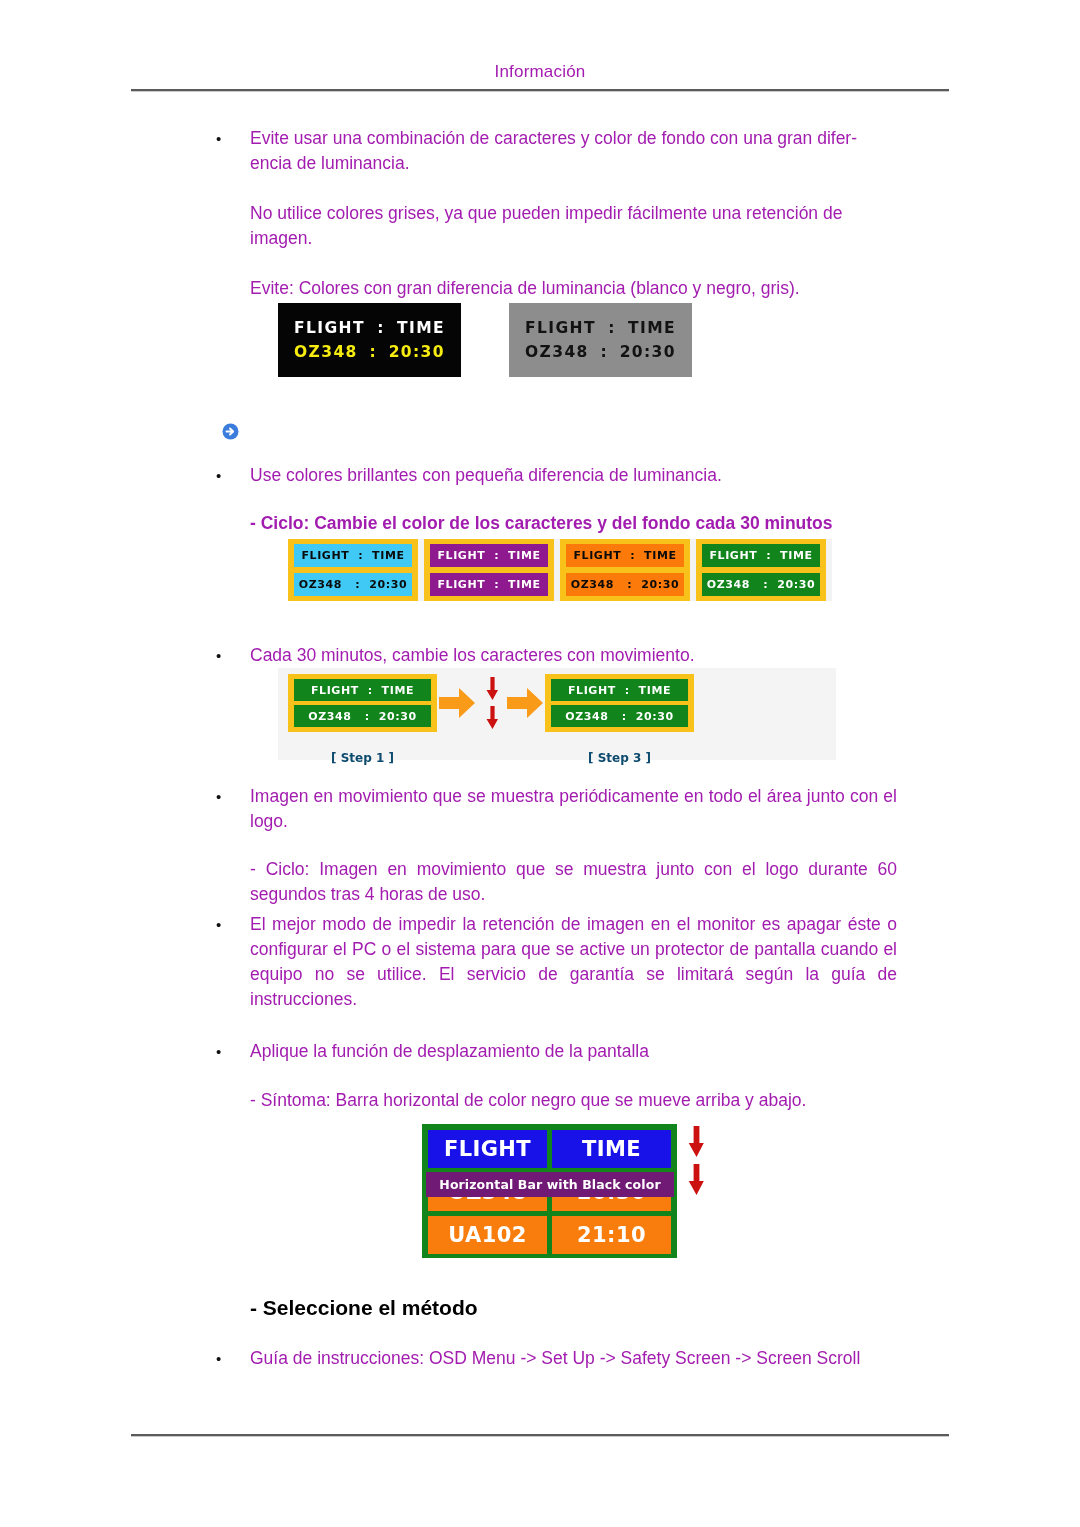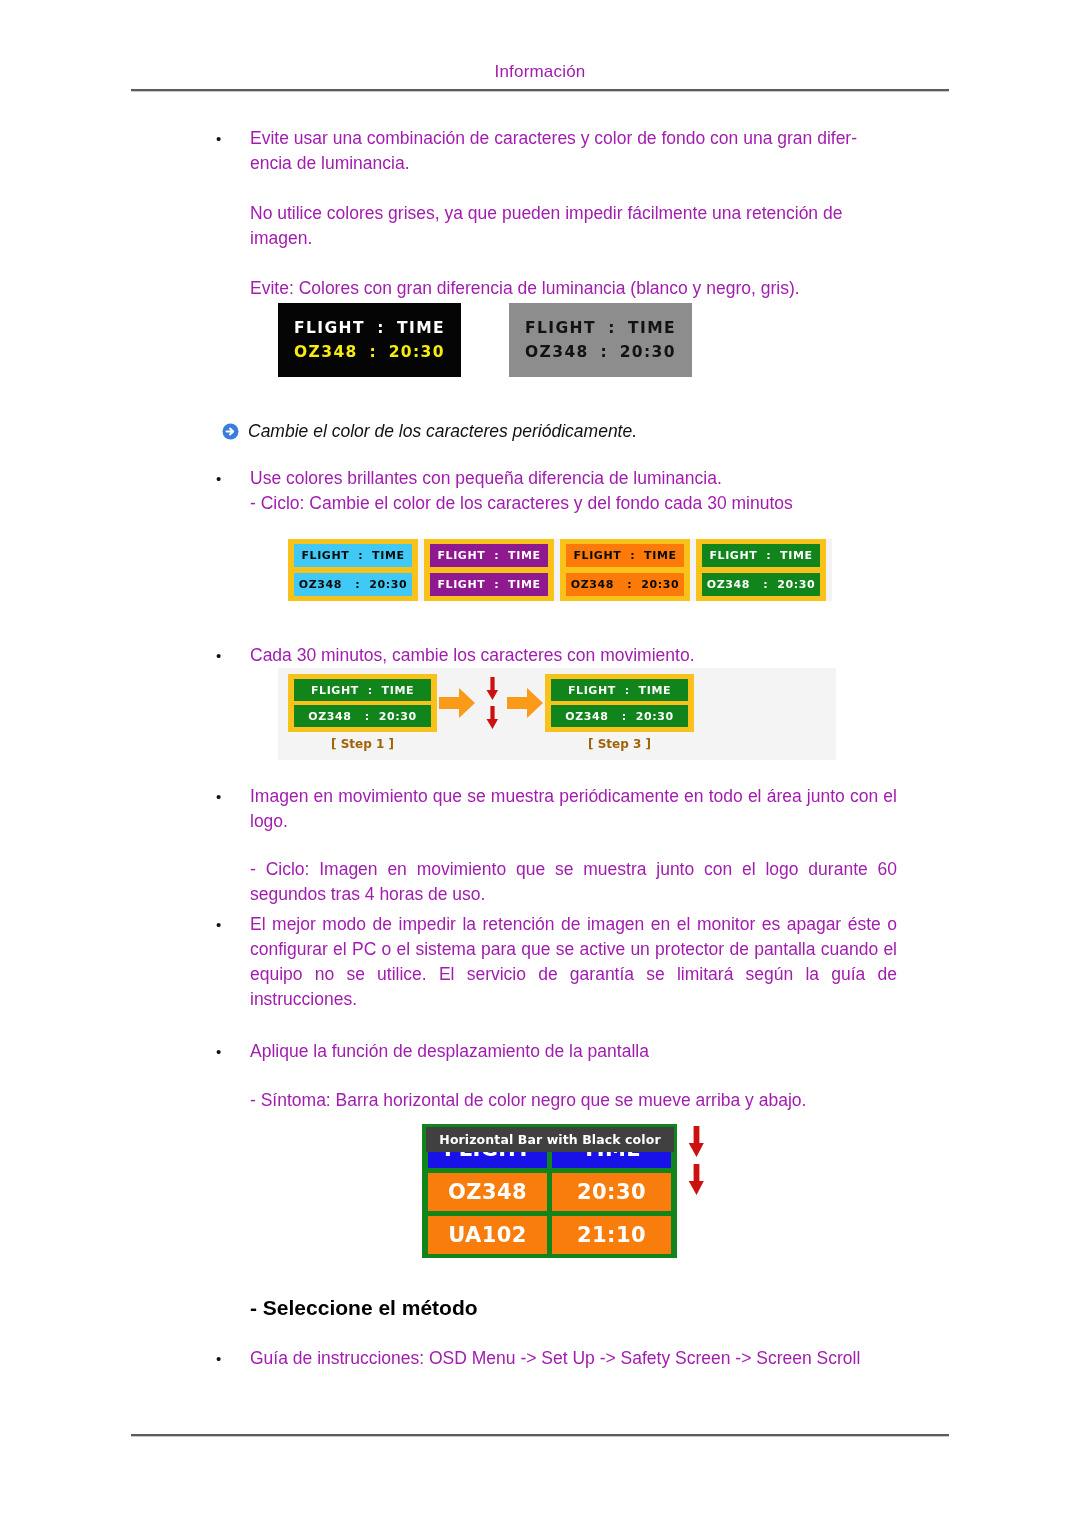--- a/index.html
+++ b/index.html
@@ -232,24 +232,24 @@
     position: absolute;
     left: 0; right: 0;
     font-size: 10px;
     line-height: 11px;
     text-align: center;
     white-space: pre;
   }
   .bar.scroll.top    .inner { top: -4px; }
   .bar.scroll.bottom .inner { top: -4px; }
   .step-label {
-    margin-top: 5px;
+    margin-top: 19px;
     font-size: 12px;
     font-weight: bold;
-    color: #a16207;
+    color: #0c4a6e;
     font-family: "DejaVu Sans", sans-serif;
   }
   .arrow-big {
     width: 40px;
     height: 58px;
     display: flex;
     align-items: center;
     justify-content: center;
   }
   .redcol {
@@ -287,24 +287,24 @@
     font-weight: bold;
     color: #ffffff;
     font-family: "DejaVu Sans", sans-serif;
     letter-spacing: 0.4px;
   }
   .hb-blue   { background: #1812e8; }
   .hb-orange { background: #f97d0c; }
   .hbar-black {
     position: absolute;
     left: 426px;
-    top: 1127px;
+    top: 1172px;
     width: 248px;
     height: 25px;
-    background: #404040;
+    background: #701a75;
     color: #ffffff;
     display: flex;
     align-items: center;
     justify-content: center;
     font-size: 12.5px;
     font-weight: bold;
     font-family: "DejaVu Sans", sans-serif;
     letter-spacing: 0.1px;
   }
   .hbar-arrows {
@@ -369,28 +369,27 @@
   </div>
 
   <div class="content" style="top:419px;">
     <div class="arrow-head">
       <span class="arrow-icon">
         <svg width="17" height="17" viewBox="0 0 17 17">
           <circle cx="8.5" cy="8.5" r="8" fill="#3b7ddd"></circle>
           <path d="M4.5 8.5 h5 M8 5.5 l3.2 3 -3.2 3" fill="none" stroke="#ffffff" stroke-width="1.9" stroke-linecap="round" stroke-linejoin="round"></path>
         </svg>
       </span>
-      <span class="arrow-text">Cambie el color de los caracteres periódicamente.</span>
     </div>
 
     <div class="bullet-row" style="margin-top:23px;">
       <div class="bullet-dot">•</div>
       <div class="bullet-body para">Use colores brillantes con pequeña diferencia de luminancia.</div>
     </div>
-    <div class="para indent-body" style="">- Ciclo: Cambie el color de los caracteres y del fondo cada 30 minutos</div>
+    <div class="para indent-body" style="margin-top:23px;font-weight:bold;">- Ciclo: Cambie el color de los caracteres y del fondo cada 30 minutos</div>
   </div>
 
   <div class="fig fig-colorrow">
     <div class="cbox cy">
       <div class="bar">FLIGHT  :  TIME</div>
       <div class="bar">OZ348   :  20:30</div>
     </div>
     <div class="cbox pu">
       <div class="bar">FLIGHT  :  TIME</div>
       <div class="bar">FLIGHT  :  TIME</div>

